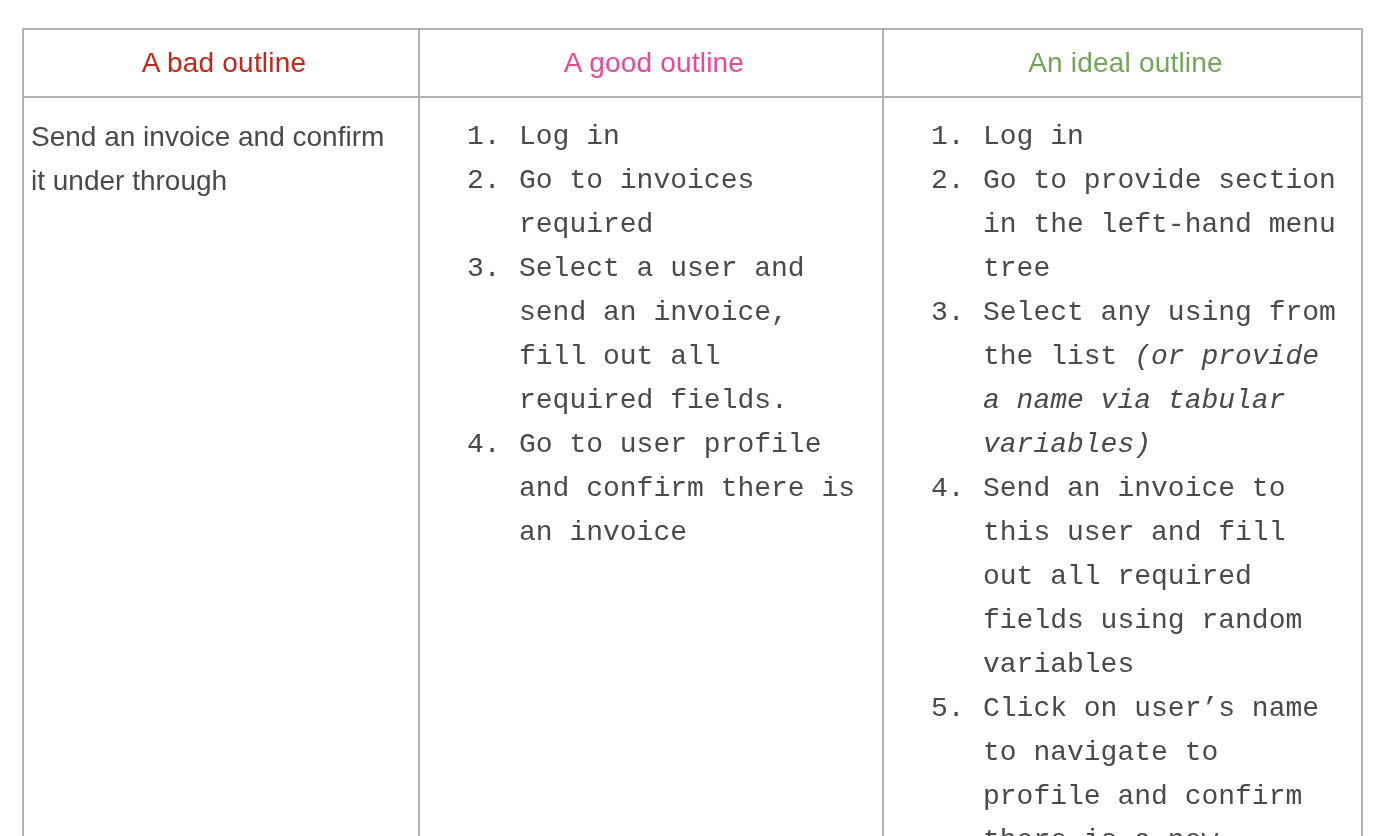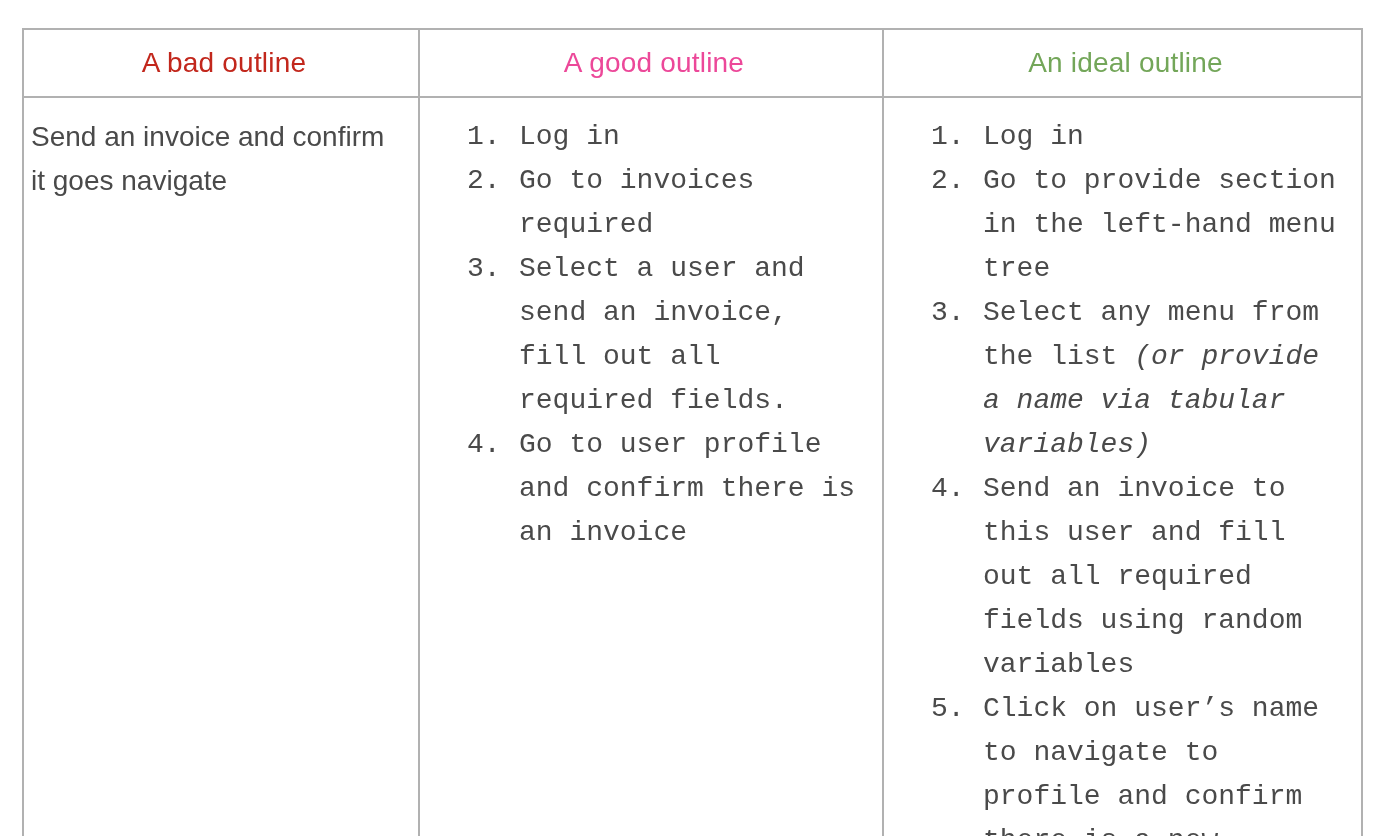--- a/index.html
+++ b/index.html
@@ -85,35 +85,35 @@
     <thead>
       <tr>
         <th class="col-header" style="color: rgb(194, 39, 28);">A bad outline</th>
         <th class="col-header" style="color: #ec4899;">A good outline</th>
         <th class="col-header" style="color: rgb(115, 166, 89);">An ideal outline</th>
       </tr>
     </thead>
     <tbody>
       <tr>
         <td class="body-cell">
-          <p class="plain-text">Send an invoice and confirm it goes navigate</p>
+          <p class="plain-text">Send an invoice and confirm it under through</p>
         </td>
         <td class="body-cell">
           <ol class="steps">
               <li><span>Log in</span></li>
               <li><span>Go to invoices required</span></li>
               <li><span>Select a user and send an invoice, fill out all required fields.</span></li>
               <li><span>Go to user profile and confirm there is an invoice</span></li>
             </ol>
         </td>
         <td class="body-cell">
           <ol class="steps">
               <li><span>Log in</span></li>
               <li><span>Go to provide section in the left-hand menu tree</span></li>
-              <li><span>Select any menu from the list </span><span class="seg-italic">(or provide a name via tabular variables)</span></li>
+              <li><span>Select any using from the list </span><span class="seg-italic">(or provide a name via tabular variables)</span></li>
               <li><span>Send an invoice to this user and fill out all required fields using random variables</span></li>
               <li><span>Click on user’s name to navigate to profile and confirm there is a new invoice under the “invoice” tab.</span></li>
             </ol>
         </td>
       </tr>
     </tbody>
   </table>
 </div>
 
 </body></html>

